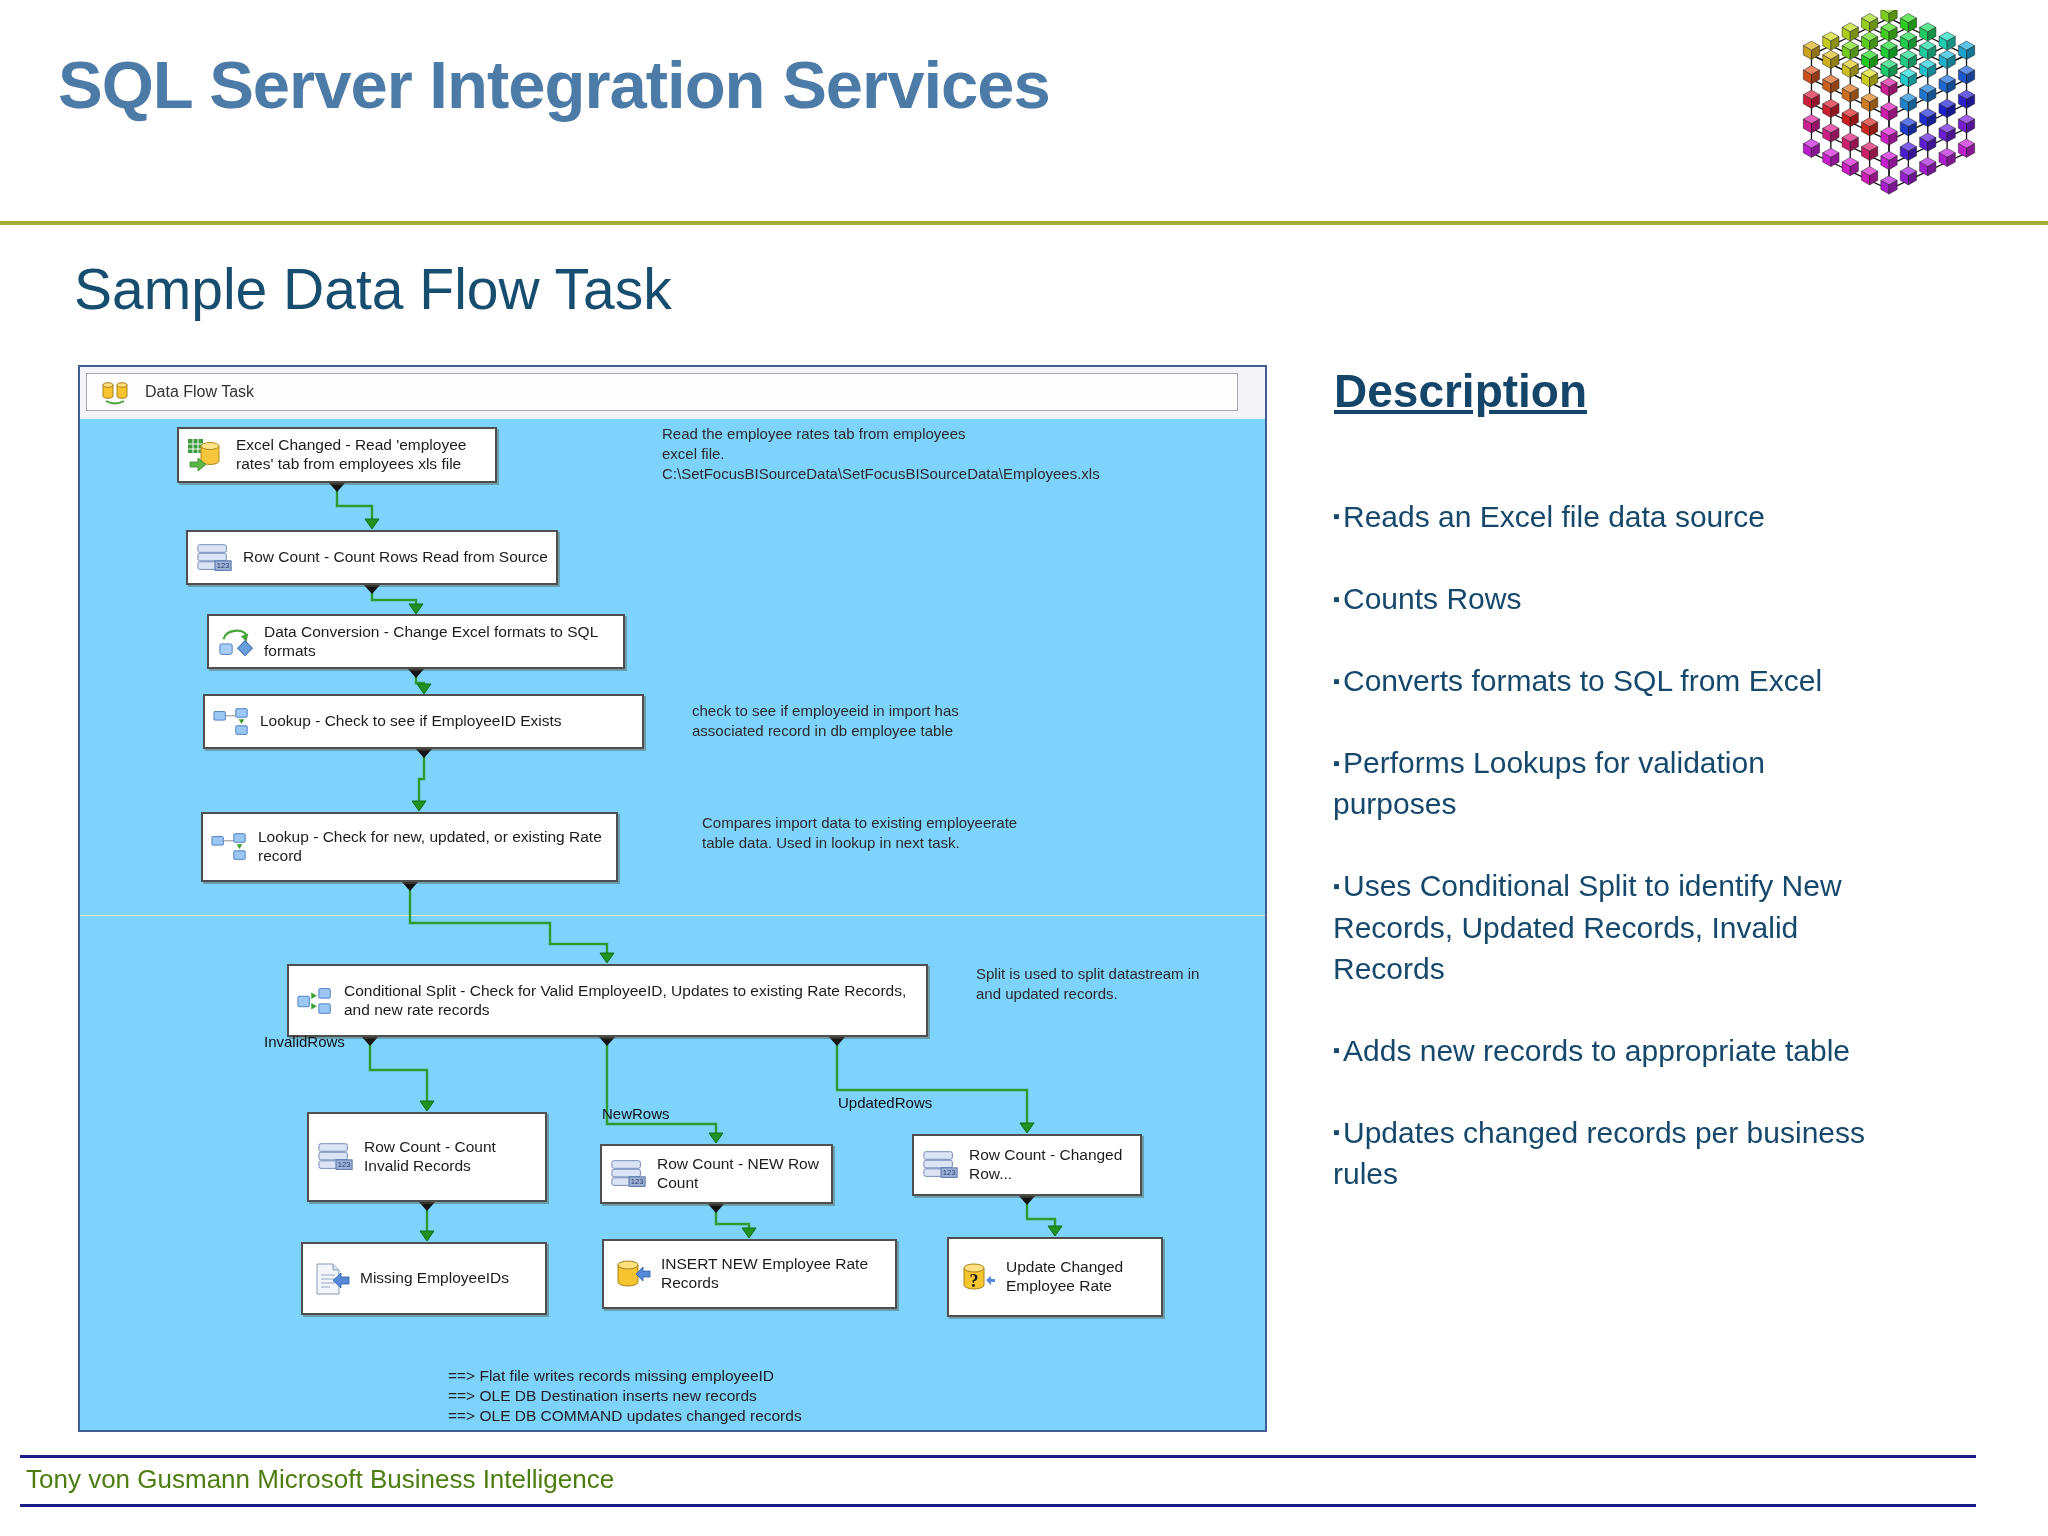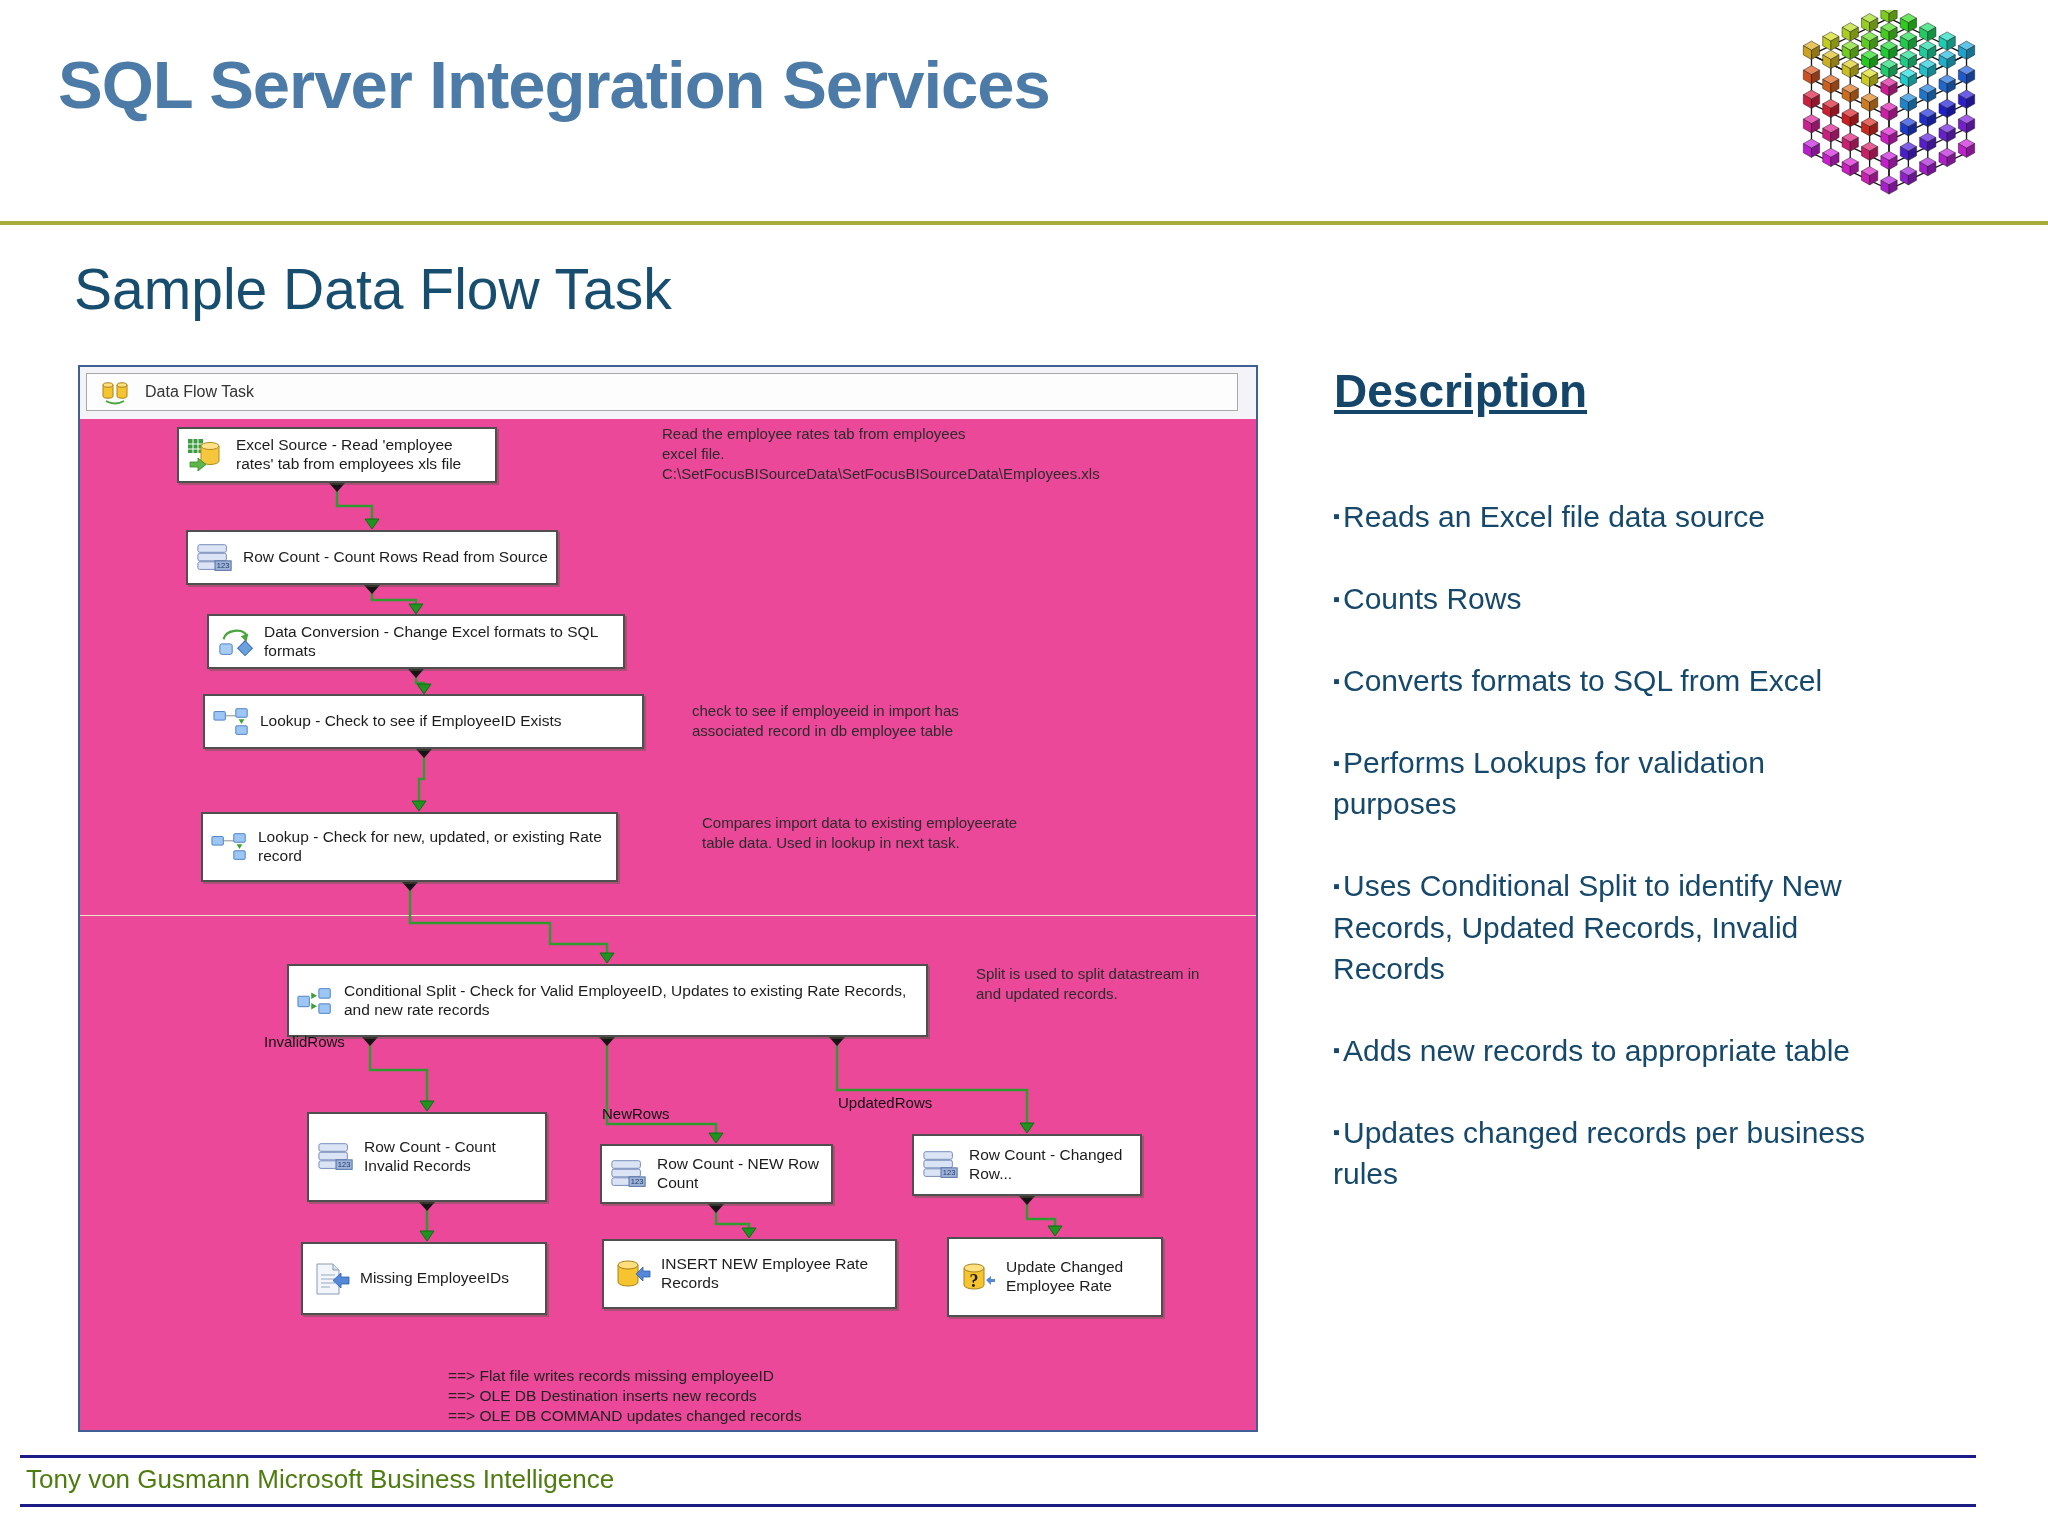--- a/index.html
+++ b/index.html
@@ -6,21 +6,21 @@
   .slide{position:relative;width:2048px;height:1536px;background:#fff;overflow:hidden;
          font-family:"Liberation Sans",sans-serif;}
   .title{position:absolute;left:58px;top:46px;font-size:67px;font-weight:bold;
          color:#4d7ba8;letter-spacing:-1px;}
   .olive-rule{position:absolute;left:0;top:221px;width:2048px;height:4px;background:#a5ac37;}
   .subtitle{position:absolute;left:74px;top:256px;font-size:57px;color:#174e6f;}
   .logo{position:absolute;left:1782px;top:10px;width:214px;height:204px;}
 
   
   .panel{position:absolute;left:78px;top:365px;width:1176px;height:1063px;
-         background:#ec4899;border:2px solid #3f5f95;overflow:hidden;}
+         background:#7dd3fc;border:2px solid #3f5f95;overflow:hidden;padding-left:9px;}
   .panel-top{position:absolute;left:0;top:0;width:100%;height:52px;background:#f4f4f8;}
   .panel-hdr{position:absolute;left:6px;top:6px;width:1152px;height:38px;background:#fdfdfd;
          border:1px solid #a8a8a8;display:flex;align-items:center;gap:14px;padding-left:12px;
          box-sizing:border-box;}
   .panel-hdr .hlabel{font-size:16px;color:#333;}
   .panel-split{position:absolute;left:0;top:548px;width:100%;height:1px;background:#ece5cc;}
 
   .node{position:absolute;background:#fff;border:2px solid #4f4f4f;box-shadow:2px 2px 0 rgba(90,90,70,.45);
         display:flex;align-items:center;gap:9px;padding:3px 8px;box-sizing:border-box;
         font-size:15.5px;line-height:1.22;color:#1c1c1c;}
@@ -323,21 +323,21 @@
       </svg>
 
     <div class="node" style="left:97px;top:60px;width:320px;height:56px;">
       <svg class="nicon" width="40" height="34" viewBox="0 0 40 34">
         <rect x="1" y="1" width="15" height="14" fill="#3d9c40"></rect>
         <path d="M1,6 h15 M1,11 h15 M6,1 v14 M11,1 v14" stroke="#fff" stroke-width="1" fill="none"></path>
         <path d="M14,8 v15 a9,3.5 0 0 0 18,0 v-15" fill="#f6c63c" stroke="#b08a1e"></path>
         <ellipse cx="23" cy="8" rx="9" ry="3.5" fill="#ffe28a" stroke="#b08a1e"></ellipse>
         <polygon points="3,24 11,24 11,20 19,26.5 11,33 11,29 3,29" fill="#5cb648" stroke="#398a28" stroke-width="0.8"></polygon>
       </svg>
-      <span class="nlabel">Excel Source - Read 'employee rates' tab from employees xls file</span>
+      <span class="nlabel">Excel Changed - Read 'employee rates' tab from employees xls file</span>
     </div>
 
     <div class="node" style="left:106px;top:163px;width:372px;height:55px;">
       <svg class="nicon" width="38" height="30" viewBox="0 0 40 30">
         <g stroke="#7288b8" fill="#dbe4f4">
             <rect x="2" y="1" width="30" height="8" rx="2"></rect>
             <rect x="2" y="10" width="30" height="8" rx="2"></rect>
             <rect x="2" y="19" width="19" height="8" rx="2"></rect>
           </g>
         <rect x="20" y="18" width="17" height="10" fill="#9fb3d8" stroke="#4f6da0"></rect>

